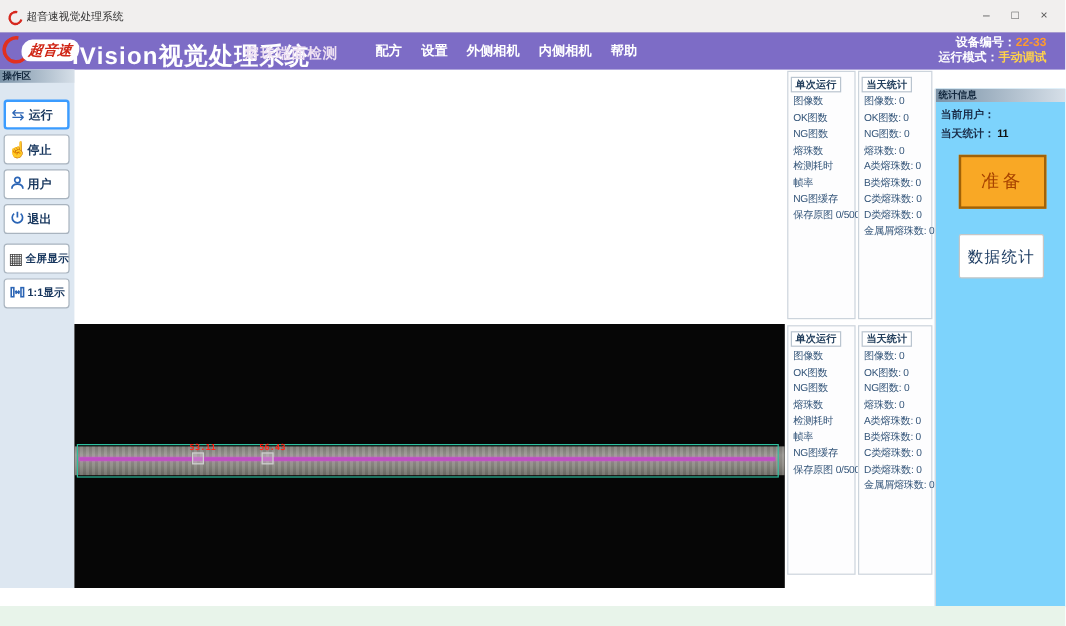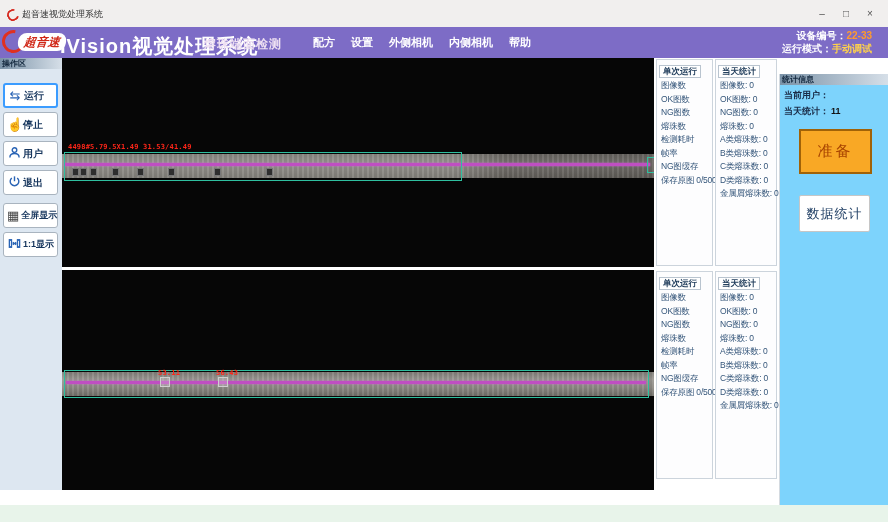--- a/index.html
+++ b/index.html
@@ -141,36 +141,20 @@
         <svg width="13" height="13" viewBox="0 0 24 24" fill="none" stroke="#2a64b5" stroke-width="2.4">
             <rect x="2.5" y="5" width="4" height="14"></rect>
             <rect x="17.5" y="5" width="4" height="14"></rect>
             <path d="M8.5 12h7M8.5 12l2.4-2.4M8.5 12l2.4 2.4M15.5 12l-2.4-2.4M15.5 12l-2.4 2.4"></path>
           </svg>
       </span>
       <span class="lb">1:1显示</span>
     </div>
   </div>
 
-  <div class="cam top">
-    <div class="band" style="top:96px;height:24px;"></div>
-    <div class="band fade" style="top:96px;height:24px;opacity:.55;"></div>
-    <div class="mline" style="left:2px;top:105px;width:586px;"></div>
-    <div class="roi" style="left:2px;top:94px;width:396px;height:27px;"></div>
-    <div class="roi" style="left:585px;top:99px;width:6px;height:14px;"></div>
-    <span class="mk" style="left:10px;top:110px;"></span>
-    <span class="mk" style="left:18px;top:110px;"></span>
-    <span class="mk" style="left:28px;top:110px;"></span>
-    <span class="mk" style="left:50px;top:110px;"></span>
-    <span class="mk" style="left:75px;top:110px;"></span>
-    <span class="mk" style="left:106px;top:110px;"></span>
-    <span class="mk" style="left:152px;top:110px;"></span>
-    <span class="mk" style="left:204px;top:110px;"></span>
-    <span class="ann" style="left:6px;top:85px;">4498#5.79.5X1.49   31.53/41.49</span>
-  </div>
 
   <div class="cam bot">
     <div class="band" style="top:102px;height:24px;"></div>
     <div class="mline" style="left:4px;top:111px;width:580px;"></div>
     <div class="roi" style="left:2px;top:100px;width:583px;height:26px;"></div>
     <span class="mk2" style="left:98px;top:107px;"></span>
     <span class="mk2" style="left:156px;top:107px;"></span>
     <span class="ann" style="left:96px;top:99px;">53.11</span>
     <span class="ann" style="left:154px;top:99px;">56.43</span>
   </div>

